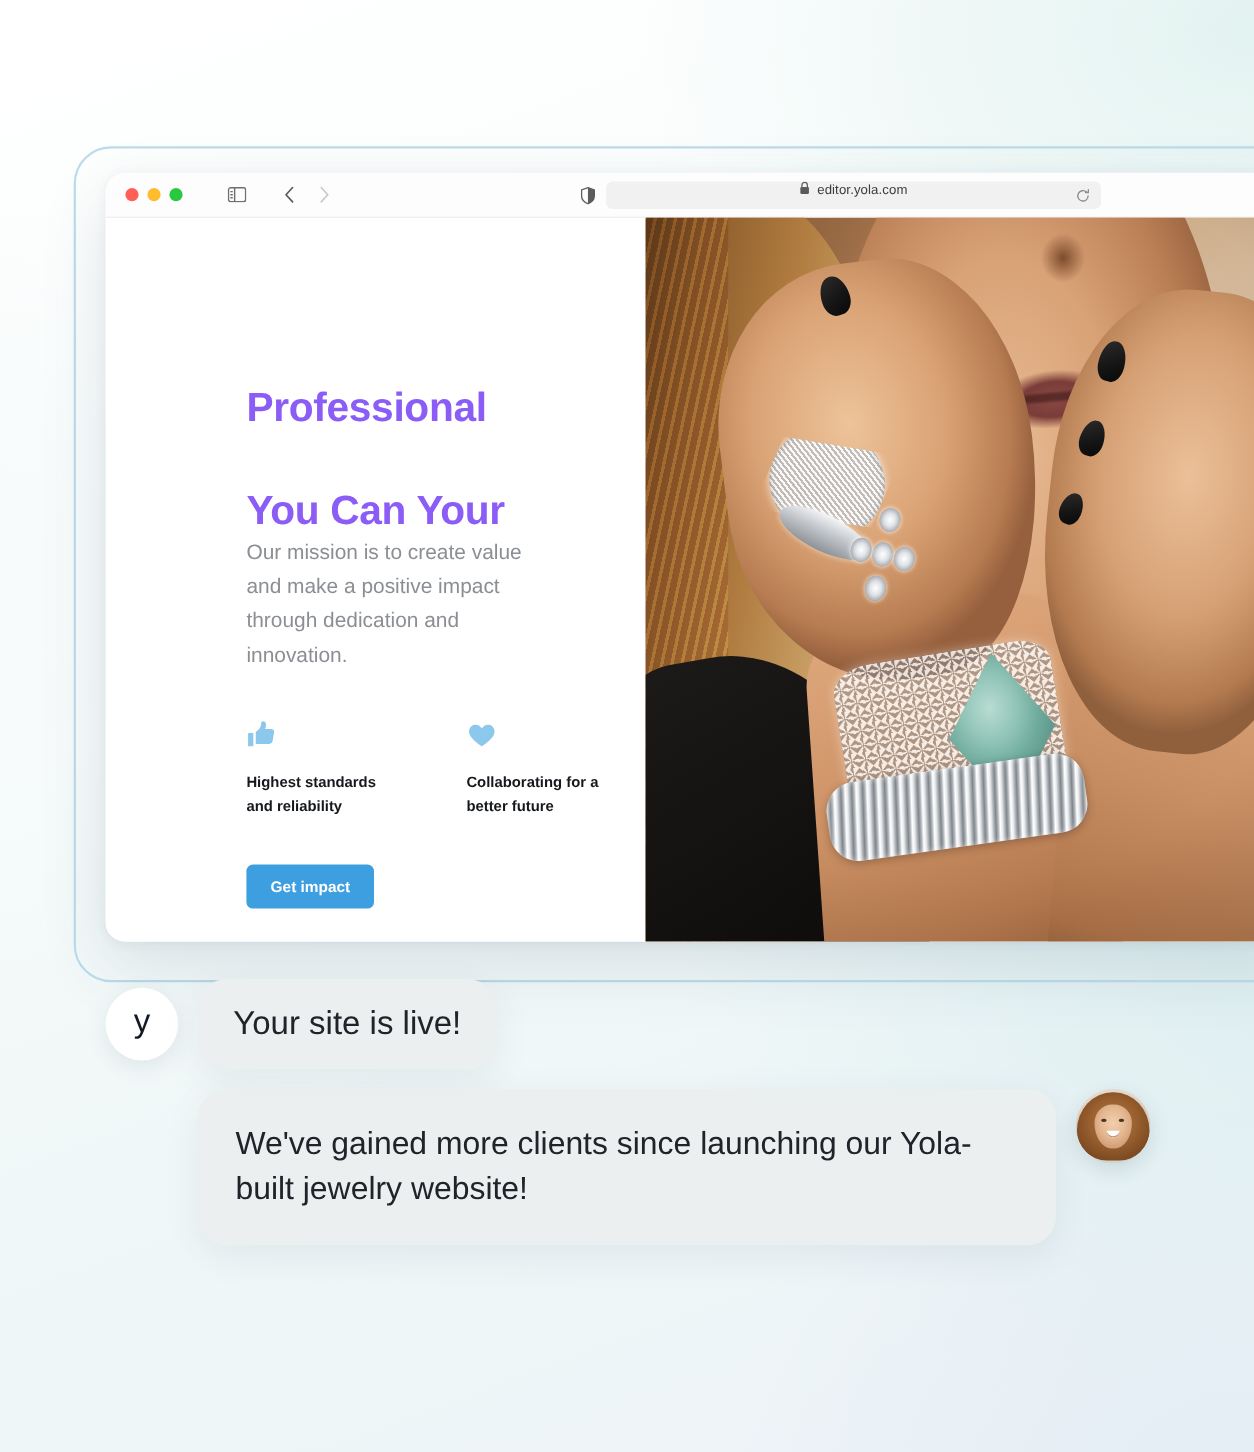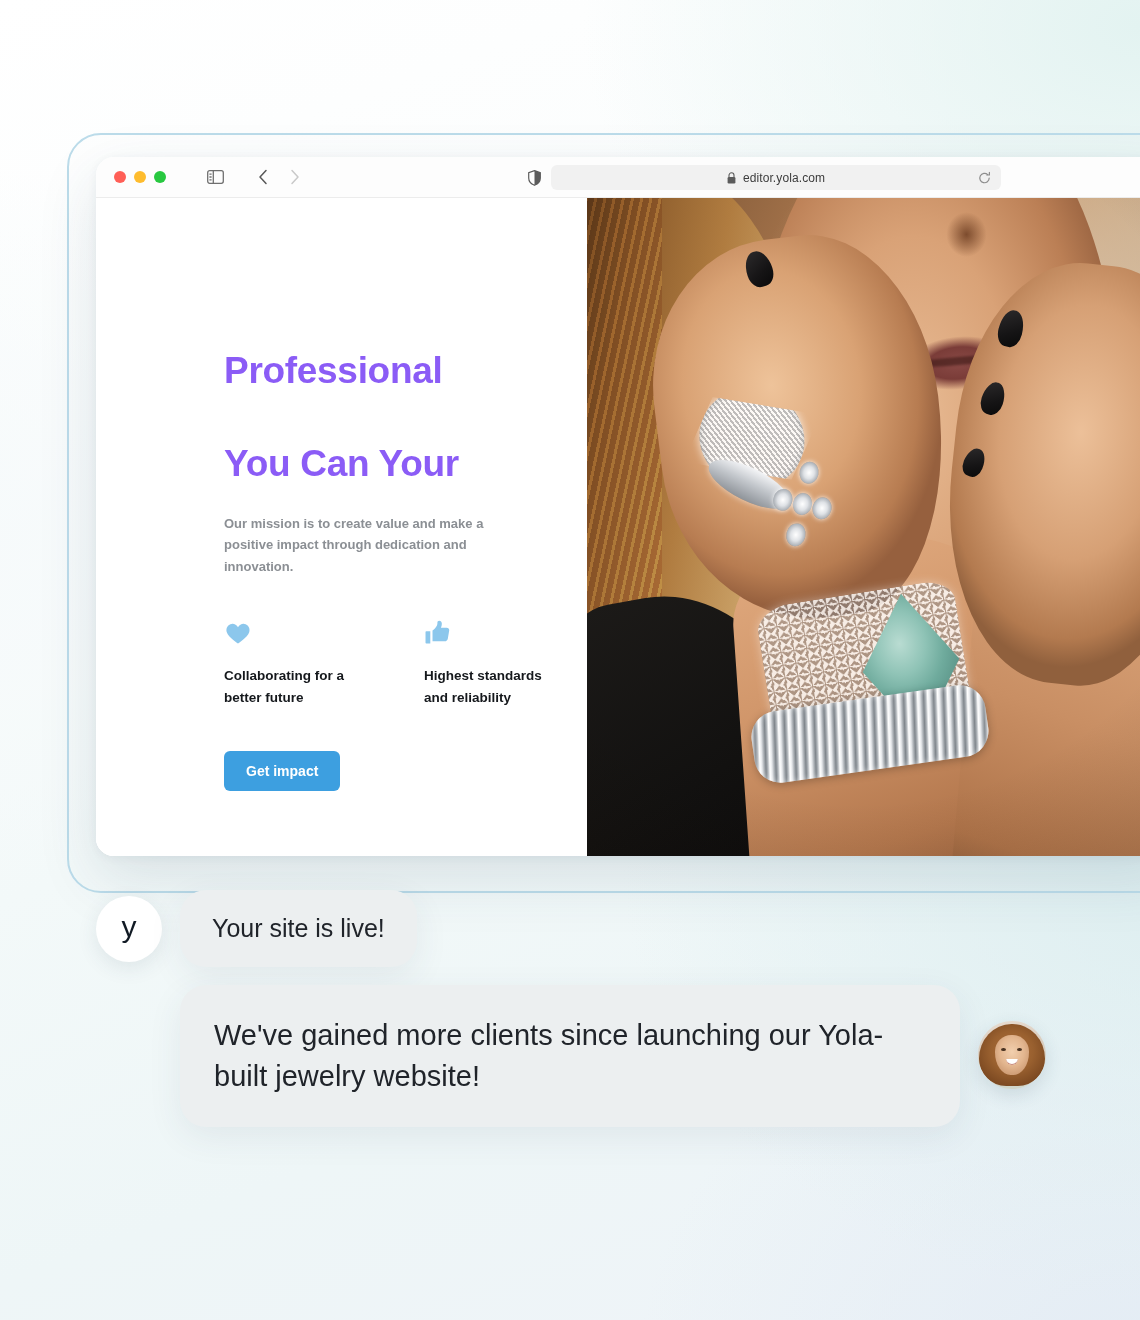--- a/index.html
+++ b/index.html
@@ -79,21 +79,20 @@
 
   .url-bar {
     position: absolute;
     left: 455px;
     top: 8px;
     width: 450px;
     height: 25px;
     background: #f1f1f1;
     border-radius: 6px;
     display: flex;
-    align-items: center;
     justify-content: center;
     gap: 7px;
   }
   .url-text {
     font-size: 12px;
     color: #3c3c3c;
     letter-spacing: 0.1px;
   }
   .reload-btn {
     position: absolute;
@@ -121,26 +120,24 @@
   .hero-title {
     font-size: 37px;
     line-height: 1.25;
     font-weight: 700;
     color: #8b5cf6;
     letter-spacing: -0.3px;
     max-width: 300px;
   }
 
   .hero-sub {
-    margin-top: 26px;
-    font-size: 13px;
+    font-size: 19px;
     line-height: 1.65;
     color: #8b8f94;
     max-width: 282px;
-    font-weight: bold;
   }
 
   .features {
     margin-top: 42px;
     display: flex;
     gap: 60px;
   }
   .feature { width: 140px; }
   .feature-icon { color: #8cc7ec; display: block; height: 30px; }
   .feature-label {
@@ -326,21 +323,21 @@
   .ph-vignette {
     position: absolute; inset: 0;
     background: radial-gradient(120% 100% at 46% 40%, rgba(0,0,0,0) 52%, rgba(30,18,8,0.28) 100%);
   }
 
   
   .chat { position: absolute; left: 0; top: 890px; width: 1140px; }
 
   .chat-row { display: flex; align-items: center; }
   .chat-row.row1 { padding-left: 96px; }
-  .chat-row.row2 { padding-left: 180px; margin-top: 18px; align-items: center; }
+  .chat-row.row2 { padding-left: 180px; margin-top: 18px; align-items: flex-start; }
 
   .brand-avatar {
     width: 66px; height: 66px;
     background: #fff;
     border-radius: 50%;
     display: flex; align-items: center; justify-content: center;
     box-shadow: 0 6px 20px rgba(45,70,90,0.10);
     flex: 0 0 66px;
   }
   .brand-avatar span {
@@ -353,21 +350,21 @@
   }
 
   .bubble {
     background: #eceff0;
     border-radius: 26px;
     box-shadow: 0 10px 34px rgba(45,70,90,0.08);
   }
   .bubble.small {
     margin-left: 18px;
     padding: 24px 32px;
-    font-size: 25px;
+    font-size: 30px;
     color: #20242a;
   }
   .bubble.large {
     padding: 30px 34px;
     width: 780px;
     font-size: 29px;
     line-height: 1.42;
     color: #20242a;
   }
 
@@ -464,34 +461,34 @@
 
       <h1 class="hero-title"><span>Professional</span><br><br><span>You Can Your</span></h1>
 
       <p class="hero-sub">Our mission is to create value and make a positive impact through dedication and innovation.</p>
 
       <div class="features">
 
         <div class="feature">
           <span class="feature-icon">
             <svg width="28" height="28" viewBox="0 0 24 24" fill="#8cc7ec">
-              <path d="M12 21s-8.2-5.1-9.6-9.6C1.3 8 3.2 4.6 6.6 4.2c2.2-.3 4.2 1 5.4 2.8 1.2-1.8 3.2-3.1 5.4-2.8 3.4.4 5.3 3.8 4.2 7.2C20.2 15.9 12 21 12 21z"></path>
-            </svg>
-          </span>
-          <div class="feature-label">Collaborating for a better future</div>
-        </div>
-
-        <div class="feature">
-          <span class="feature-icon">
-            <svg width="28" height="28" viewBox="0 0 24 24" fill="#8cc7ec">
               <path d="M2 10.5h3.4V21H2a.7.7 0 0 1-.7-.7v-9.1a.7.7 0 0 1 .7-.7z"></path>
               <path d="M7.3 9.9c1.6-1.1 3.1-2.8 3.8-4.3.4-.9.4-1.8.4-2.6 0-.9.6-1.5 1.5-1.5 1.3 0 2.3 1.1 2.3 2.6 0 1.1-.3 2.2-.8 3.3h4.9c1.4 0 2.4 1.1 2.2 2.4l-1.2 7.1c-.2 1.3-1.3 2.2-2.6 2.2H7.3z"></path>
             </svg>
           </span>
           <div class="feature-label">Highest standards and reliability</div>
+        </div>
+
+        <div class="feature">
+          <span class="feature-icon">
+            <svg width="28" height="28" viewBox="0 0 24 24" fill="#8cc7ec">
+              <path d="M12 21s-8.2-5.1-9.6-9.6C1.3 8 3.2 4.6 6.6 4.2c2.2-.3 4.2 1 5.4 2.8 1.2-1.8 3.2-3.1 5.4-2.8 3.4.4 5.3 3.8 4.2 7.2C20.2 15.9 12 21 12 21z"></path>
+            </svg>
+          </span>
+          <div class="feature-label">Collaborating for a better future</div>
         </div>
 
       </div>
 
       <button class="cta">Get impact</button>
     </div>
 
     <div class="page-right">
       <div class="photo">
         <div class="ph-bg"></div>

